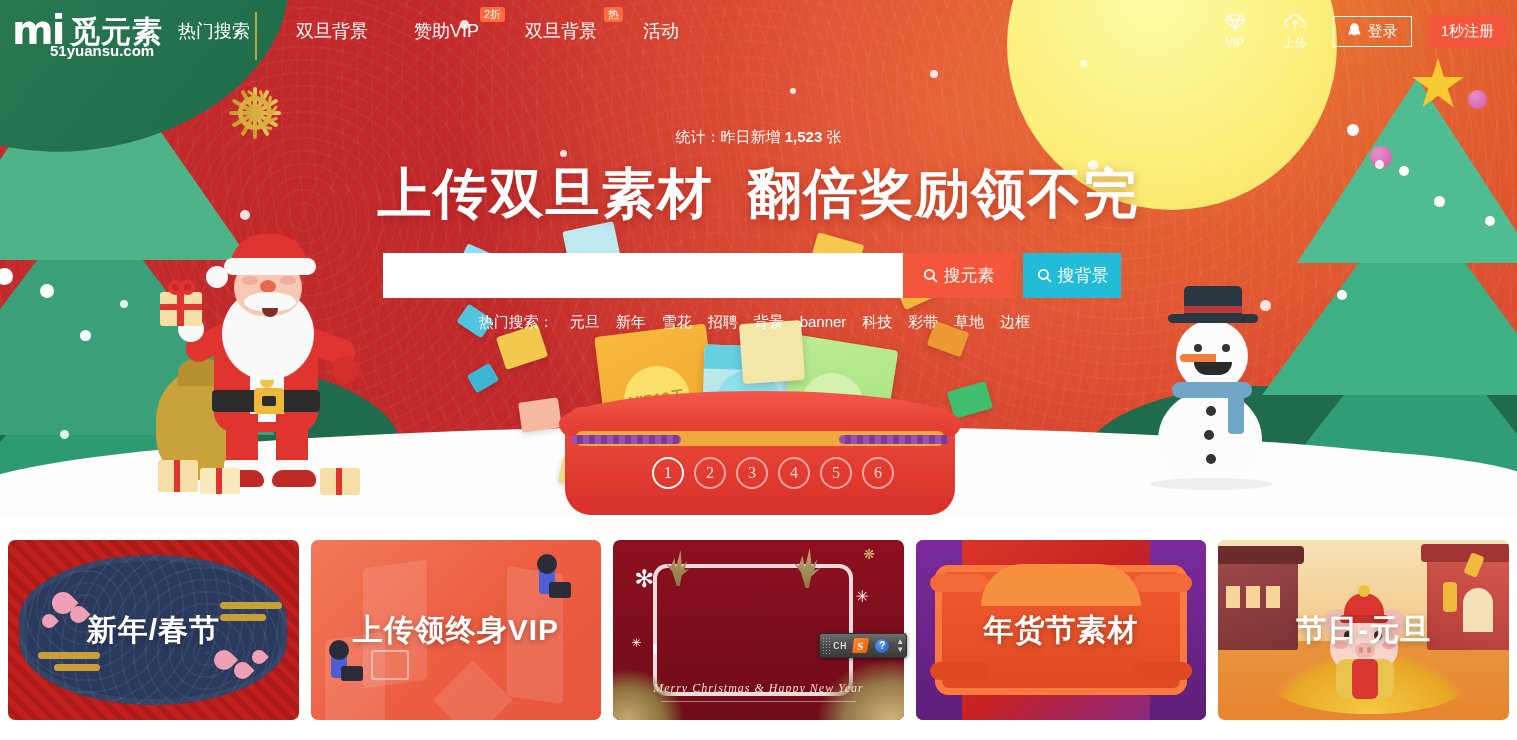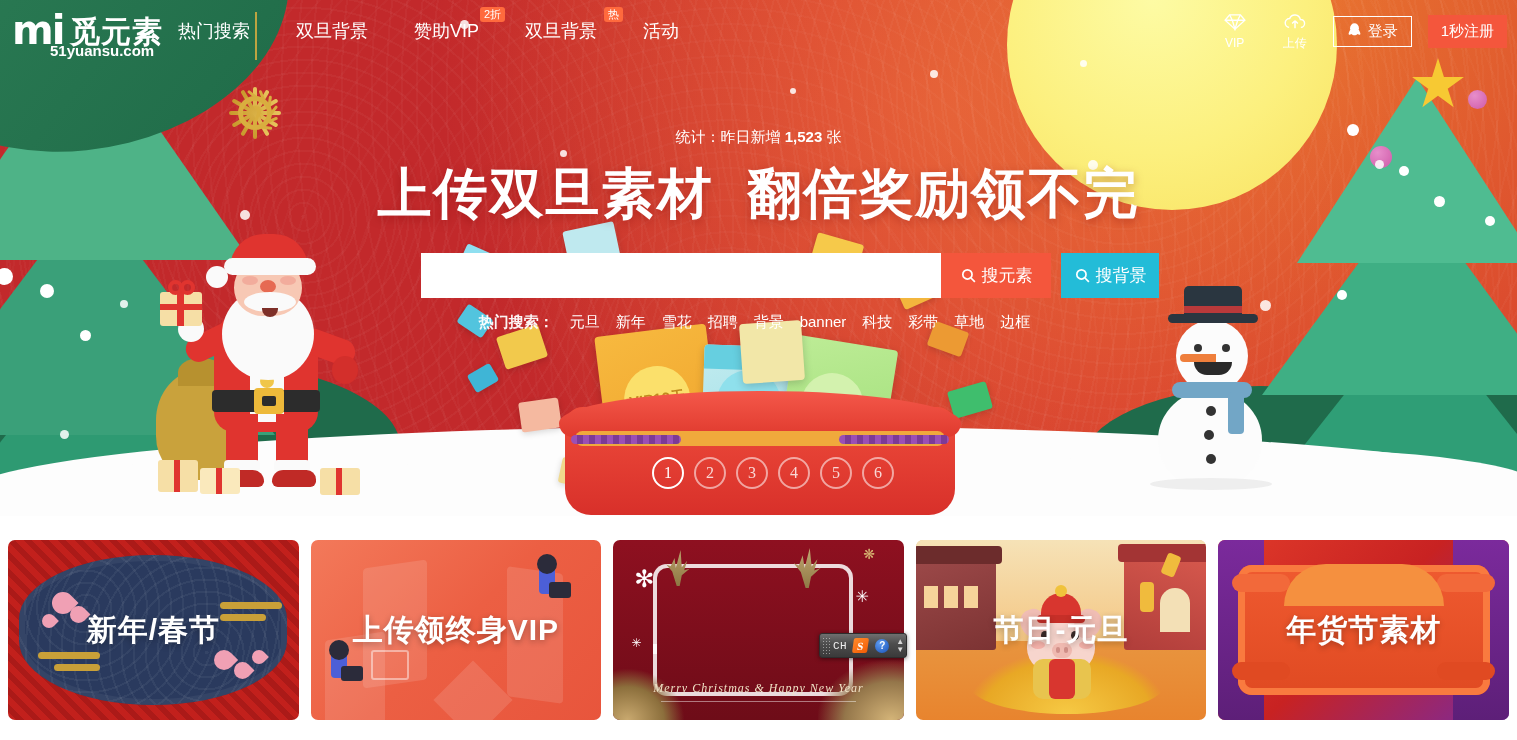--- a/index.html
+++ b/index.html
@@ -141,31 +141,31 @@
   
   .stat{ position:absolute; left:0; right:0; top:128px; text-align:center; color:#fff; font-size:15px; z-index:30; }
   .stat b{ font-weight:bold; }
   .headline{
     position:absolute; left:0; right:0; top:158px; text-align:center; color:#fff; z-index:30;
     font-size:54px; font-weight:bold; letter-spacing:2px;
     text-shadow:0 3px 10px rgba(120,0,0,.35);
   }
   .headline .gap{ display:inline-block; width:34px; }
 
-  .searchrow{ position:absolute; left:421px; top:253px; display:flex; height:45px; z-index:30;align-items:center; }
+  .searchrow{ position:absolute; left:383px; top:253px; display:flex; height:45px; z-index:30;align-items:center; }
   .search-input{
     width:520px; height:45px; border:none; outline:none; background:#fff; padding:0 14px;
     font-size:15px; font-family:"Liberation Sans",sans-serif; color:#333;
   }
   .btn-se{ width:110px; height:45px; background:#f4563c; color:#fff; border:none; cursor:pointer;
            font-size:17px; display:flex; align-items:center; justify-content:center; gap:5px; }
   .btn-sb{ width:98px; height:45px; background:#23bcd8; color:#fff; border:none; cursor:pointer; margin-left:10px;
            font-size:17px; display:flex; align-items:center; justify-content:center; gap:5px; }
   .hot{ position:absolute; left:0; right:0; top:313px; text-align:center; color:#fff; font-size:15px; z-index:30; }
-  .hot .lab{ opacity:.95; margin-right:8px;font-weight:bold; }
+  .hot .lab{ opacity:.95; margin-right:8px; }
   .hot a{ color:#fff; text-decoration:none; margin:0 8px; cursor:pointer; }
 
   .pager{ position:absolute; left:652px; top:457px; display:flex; gap:10px; z-index:30; }
   .dot{
     width:32px; height:32px; border-radius:50%; border:2px solid rgba(255,255,255,.55);
     color:rgba(255,255,255,.8); font-size:16px; display:flex; align-items:center; justify-content:center;
     cursor:pointer; font-family:"Liberation Serif",serif;
   }
   .dot.active{ border-color:#fff; color:#fff; }
 
@@ -558,20 +558,32 @@
       <div style="position:absolute;left:50px;top:10px;width:30px;height:36px;background:linear-gradient(#b9a06a,#8d7743);clip-path:polygon(45% 100%,30% 60%,10% 40%,25% 45%,38% 22%,42% 50%,58% 0%,62% 48%,80% 30%,70% 56%,88% 52%,62% 70%,55% 100%);"></div>
       <div style="position:absolute;left:178px;top:8px;width:32px;height:40px;background:linear-gradient(#c0a671,#907a46);clip-path:polygon(45% 100%,30% 60%,8% 38%,24% 44%,36% 18%,42% 50%,58% 0%,64% 46%,82% 28%,72% 56%,92% 50%,62% 72%,55% 100%);"></div>
       <div style="position:absolute;left:18px;top:26px;width:26px;height:26px;color:#fff;font-size:24px;line-height:26px;text-align:center;">✻</div>
       <div style="position:absolute;left:240px;top:48px;width:18px;height:18px;color:#fff;font-size:16px;line-height:18px;text-align:center;">✳</div>
       <div style="position:absolute;left:16px;top:96px;width:14px;height:14px;color:#fff;font-size:12px;line-height:14px;text-align:center;">✳</div>
       <div style="position:absolute;left:248px;top:6px;width:16px;height:16px;color:#d6b472;font-size:14px;line-height:16px;text-align:center;">❋</div>
       <div style="position:absolute;left:0;bottom:0;width:72px;height:52px;background:radial-gradient(ellipse at 20% 100%,#c9a96f 0%,#8c6f3c 45%,rgba(140,111,60,0) 70%);"></div>
       <div style="position:absolute;right:0;bottom:0;width:86px;height:60px;background:radial-gradient(ellipse at 85% 100%,#d4b478 0%,#94764a 45%,rgba(148,118,74,0) 72%);"></div>
       <div style="position:absolute;left:0;right:0;bottom:24px;text-align:center;color:#f0e2c6;font-size:12px;font-family:'Liberation Serif',serif;font-style:italic;letter-spacing:1px;">Merry Christmas &amp; Happy New Year</div>
       <div style="position:absolute;left:48px;right:48px;bottom:18px;height:1px;background:rgba(255,255,255,.45);"></div>
+    </div>
+
+    <div class="card c4">
+      <div style="position:absolute;left:0;top:0;bottom:0;width:46px;background:linear-gradient(180deg,#7b2a9c,#5d1f78);"></div>
+      <div style="position:absolute;right:0;top:0;bottom:0;width:56px;background:linear-gradient(180deg,#7b2a9c,#5d1f78);"></div>
+      <div class="c4-scroll"></div>
+      <div style="position:absolute;left:14px;top:34px;width:58px;height:18px;background:#f2693a;border-radius:9px;"></div>
+      <div style="position:absolute;right:14px;top:34px;width:58px;height:18px;background:#f2693a;border-radius:9px;"></div>
+      <div style="position:absolute;left:14px;bottom:40px;width:58px;height:18px;background:#e04a22;border-radius:9px;"></div>
+      <div style="position:absolute;right:14px;bottom:40px;width:58px;height:18px;background:#e04a22;border-radius:9px;"></div>
+      <div style="position:absolute;left:50%;top:24px;transform:translateX(-50%);width:160px;height:42px;background:#f5903f;border-radius:80px 80px 0 0;"></div>
+      <div class="card-title">年货节素材</div>
     </div>
 
     <div class="card c5">
       <div class="c5-sky"></div>
       <div style="position:absolute;left:-6px;top:14px;width:86px;height:96px;background:linear-gradient(160deg,#9e4a4a,#7c3333);border-radius:3px;"></div>
       <div style="position:absolute;left:-10px;top:6px;width:96px;height:18px;background:#6c2c2c;border-radius:4px;"></div>
       <div style="position:absolute;left:8px;top:46px;width:14px;height:22px;background:#f6d49a;"></div>
       <div style="position:absolute;left:28px;top:46px;width:14px;height:22px;background:#f6d49a;"></div>
       <div style="position:absolute;left:48px;top:46px;width:14px;height:22px;background:#f6d49a;"></div>
       <div style="position:absolute;right:-10px;top:12px;width:92px;height:98px;background:linear-gradient(200deg,#d85a4e,#b03d3a);border-radius:3px;"></div>
@@ -592,32 +604,20 @@
         <div style="position:absolute;left:-30px;top:18px;width:14px;height:8px;background:#f3a8a0;border-radius:50%;opacity:.8;"></div>
         <div style="position:absolute;left:18px;top:18px;width:14px;height:8px;background:#f3a8a0;border-radius:50%;opacity:.8;"></div>
         <div style="position:absolute;left:-20px;top:-30px;width:40px;height:26px;background:#d8362f;border-radius:20px 20px 4px 4px;"></div>
         <div style="position:absolute;left:-24px;top:-8px;width:48px;height:8px;background:#c62f28;border-radius:4px;"></div>
         <div style="position:absolute;left:-6px;top:-38px;width:12px;height:12px;background:#f0c23c;border-radius:50%;"></div>
         <div style="position:absolute;left:-28px;top:36px;width:58px;height:40px;background:#e8c44e;border-radius:10px;"></div>
         <div style="position:absolute;left:-12px;top:36px;width:26px;height:40px;background:#d8362f;border-radius:6px;"></div>
       </div>
       <div class="card-title">节日-元旦</div>
     </div>
-
-    <div class="card c4">
-      <div style="position:absolute;left:0;top:0;bottom:0;width:46px;background:linear-gradient(180deg,#7b2a9c,#5d1f78);"></div>
-      <div style="position:absolute;right:0;top:0;bottom:0;width:56px;background:linear-gradient(180deg,#7b2a9c,#5d1f78);"></div>
-      <div class="c4-scroll"></div>
-      <div style="position:absolute;left:14px;top:34px;width:58px;height:18px;background:#f2693a;border-radius:9px;"></div>
-      <div style="position:absolute;right:14px;top:34px;width:58px;height:18px;background:#f2693a;border-radius:9px;"></div>
-      <div style="position:absolute;left:14px;bottom:40px;width:58px;height:18px;background:#e04a22;border-radius:9px;"></div>
-      <div style="position:absolute;right:14px;bottom:40px;width:58px;height:18px;background:#e04a22;border-radius:9px;"></div>
-      <div style="position:absolute;left:50%;top:24px;transform:translateX(-50%);width:160px;height:42px;background:#f5903f;border-radius:80px 80px 0 0;"></div>
-      <div class="card-title">年货节素材</div>
-    </div>
   </div>
 
   <div class="ime">
     <div class="ime-grip"></div>
     <div class="ime-lang">CH</div>
     <div class="ime-sogou">S</div>
     <div class="ime-help">?</div>
     <div class="ime-arrows">
       <span>▲</span>
       <span>▼</span>

